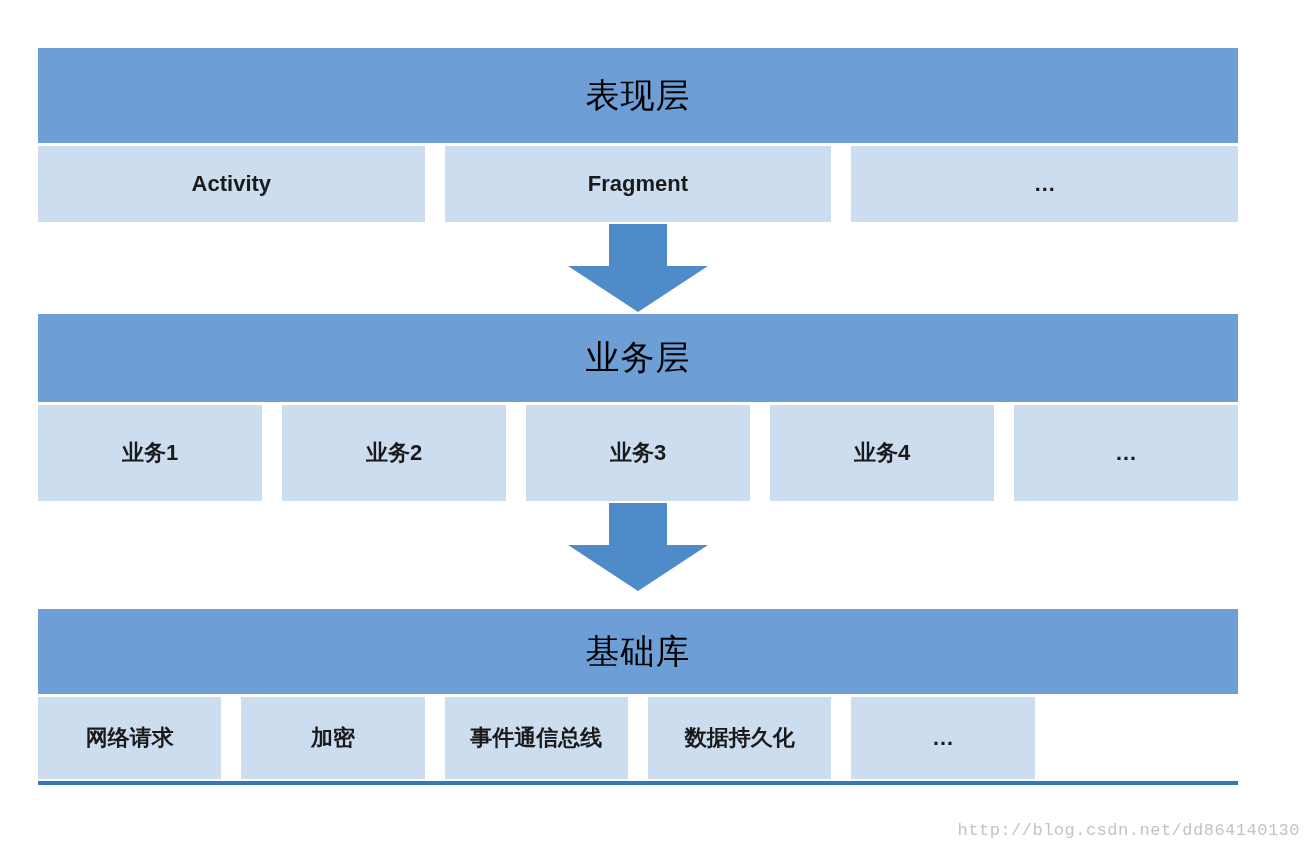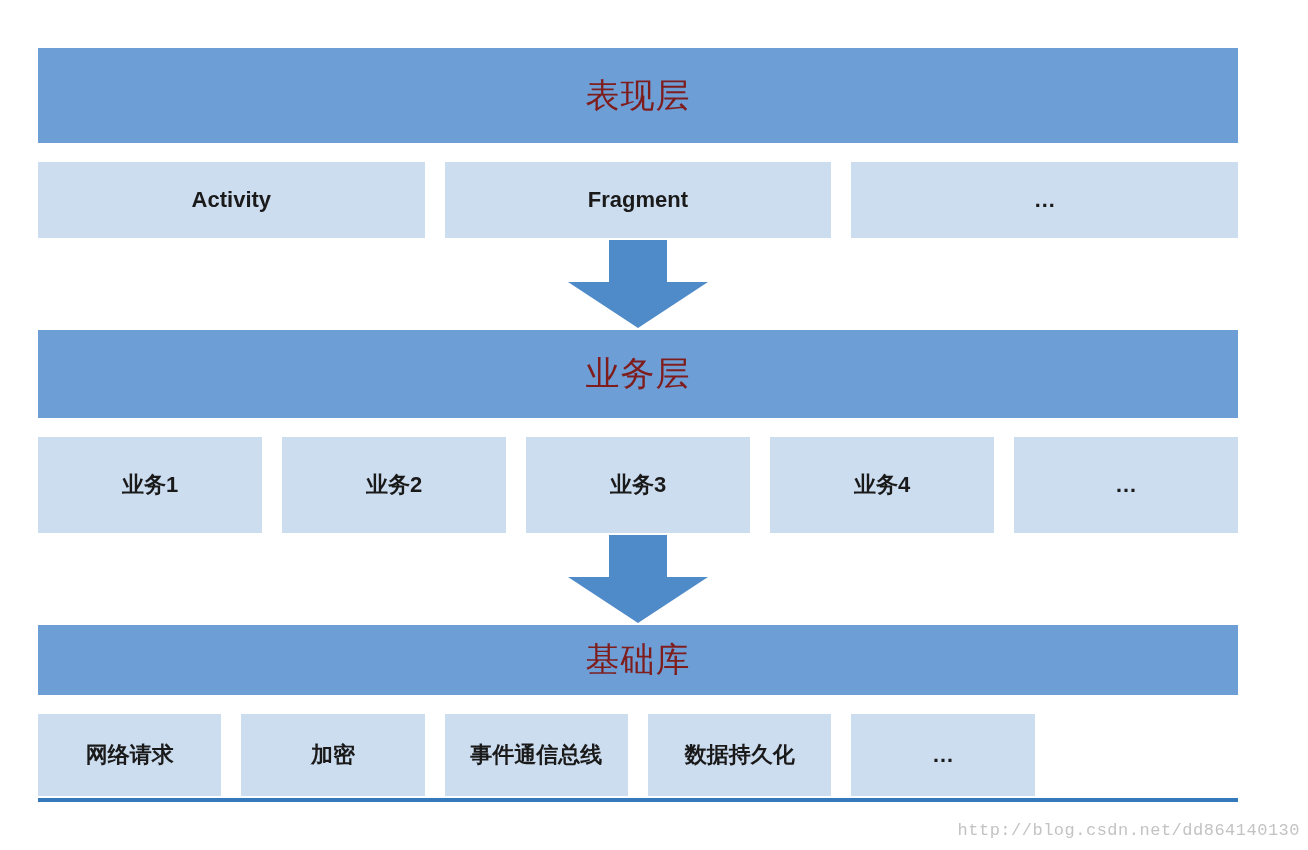--- a/index.html
+++ b/index.html
@@ -16,33 +16,33 @@
 
   .diagram{
     position:absolute;
     left:38px; top:48px;
     width:1200px;
   }
 
   .layer-header{
     width:100%;
     background:var(--header-blue);
-    color:#7f1d1d;
+    color:#000000;
     display:flex;
     align-items:center;
     justify-content:center;
     font-size:34px;
     letter-spacing:1px;
   }
   .h1{height:95px;}
   .h2{height:88px;text-align:right;}
-  .h3{height:70px;}
+  .h3{height:85px;margin-top:16px;}
 
   .layer-row{
-    margin-top:19px;
+    margin-top:3px;
     display:grid;
     gap:20px;
     width:100%;
   }
   .cols-3{grid-template-columns:repeat(3,1fr);}
   .cols-5{grid-template-columns:repeat(5,1fr);}
   .cols-6{grid-template-columns:repeat(6,1fr);}
   .r1{height:76px;}
   .r2{height:96px;}
   .r3{height:82px;text-align:right;}

